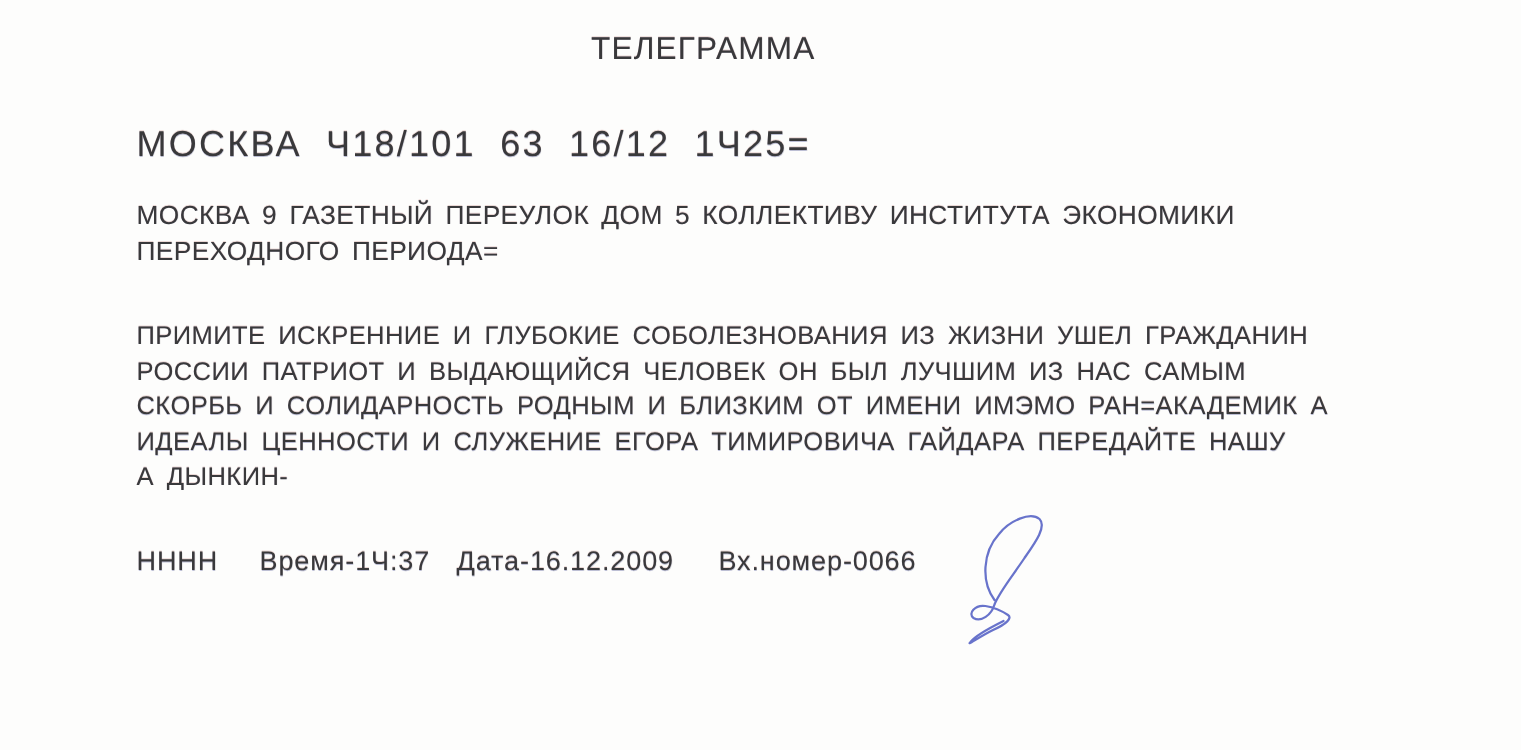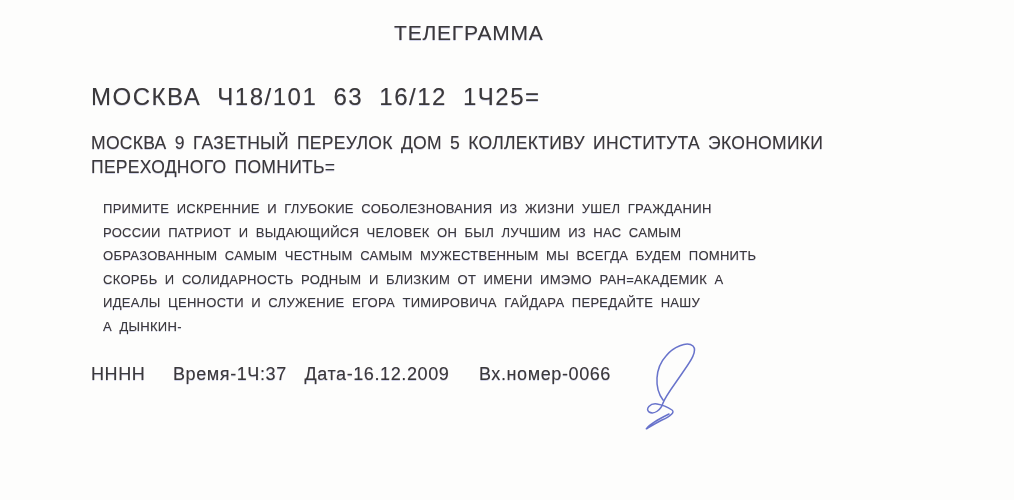--- a/index.html
+++ b/index.html
@@ -48,26 +48,25 @@
     left: 91px;
     top: 131px;
     font-size: 17.5px;
     letter-spacing: 0.3px;
     word-spacing: 3px;
     line-height: 24px;
   }
   .body-block {
     position: absolute;
     left: 91px;
-    top: 197px;
-    font-size: 13px;
+    top: 212px;
+    font-size: 17px;
     letter-spacing: 0.3px;
     word-spacing: 3.5px;
     line-height: 23.6px;
-    margin-left: 12px;
   }
   .footer-line {
     position: absolute;
     left: 91px;
     top: 364px;
     font-size: 18px;
     letter-spacing: 0.6px;
   }
   .footer-line span { display: inline-block; }
   .footer-end-code { margin-right: 22px; text-align: center; }
@@ -93,27 +92,26 @@
 <body>
 
 <div class="page" style="color: rgb(57, 57, 59); background: rgb(253, 253, 252);">
 
   <div class="doc-title scan-text">ТЕЛЕГРАММА</div>
 
   <div class="service-line scan-text">МОСКВА Ч18/101 63 16/12 1Ч25=</div>
 
   <div class="address-block">
     <div class="scan-text">МОСКВА 9 ГАЗЕТНЫЙ ПЕРЕУЛОК ДОМ 5 КОЛЛЕКТИВУ ИНСТИТУТА ЭКОНОМИКИ</div>
-    <div class="scan-text">ПЕРЕХОДНОГО ПОМНИТЬ=</div>
+    <div class="scan-text">ПЕРЕХОДНОГО ПЕРИОДА=</div>
   </div>
 
   <div class="body-block">
     <div class="scan-text">ПРИМИТЕ ИСКРЕННИЕ И ГЛУБОКИЕ СОБОЛЕЗНОВАНИЯ ИЗ ЖИЗНИ УШЕЛ ГРАЖДАНИН</div>
     <div class="scan-text">РОССИИ ПАТРИОТ И ВЫДАЮЩИЙСЯ ЧЕЛОВЕК ОН БЫЛ ЛУЧШИМ ИЗ НАС САМЫМ</div>
-    <div class="scan-text">ОБРАЗОВАННЫМ САМЫМ ЧЕСТНЫМ САМЫМ МУЖЕСТВЕННЫМ МЫ ВСЕГДА БУДЕМ ПОМНИТЬ</div>
     <div class="scan-text">СКОРБЬ И СОЛИДАРНОСТЬ РОДНЫМ И БЛИЗКИМ ОТ ИМЕНИ ИМЭМО РАН=АКАДЕМИК А</div>
     <div class="scan-text">ИДЕАЛЫ ЦЕННОСТИ И СЛУЖЕНИЕ ЕГОРА ТИМИРОВИЧА ГАЙДАРА ПЕРЕДАЙТЕ НАШУ</div>
     <div class="scan-text">А ДЫНКИН-</div>
   </div>
 
   <div class="footer-line scan-text">
     <span class="footer-end-code">НННН</span>
     <span class="footer-time">Время-1Ч:37</span>
     <span class="footer-date">Дата-16.12.2009</span>
     <span class="footer-number">Вх.номер-0066</span>

